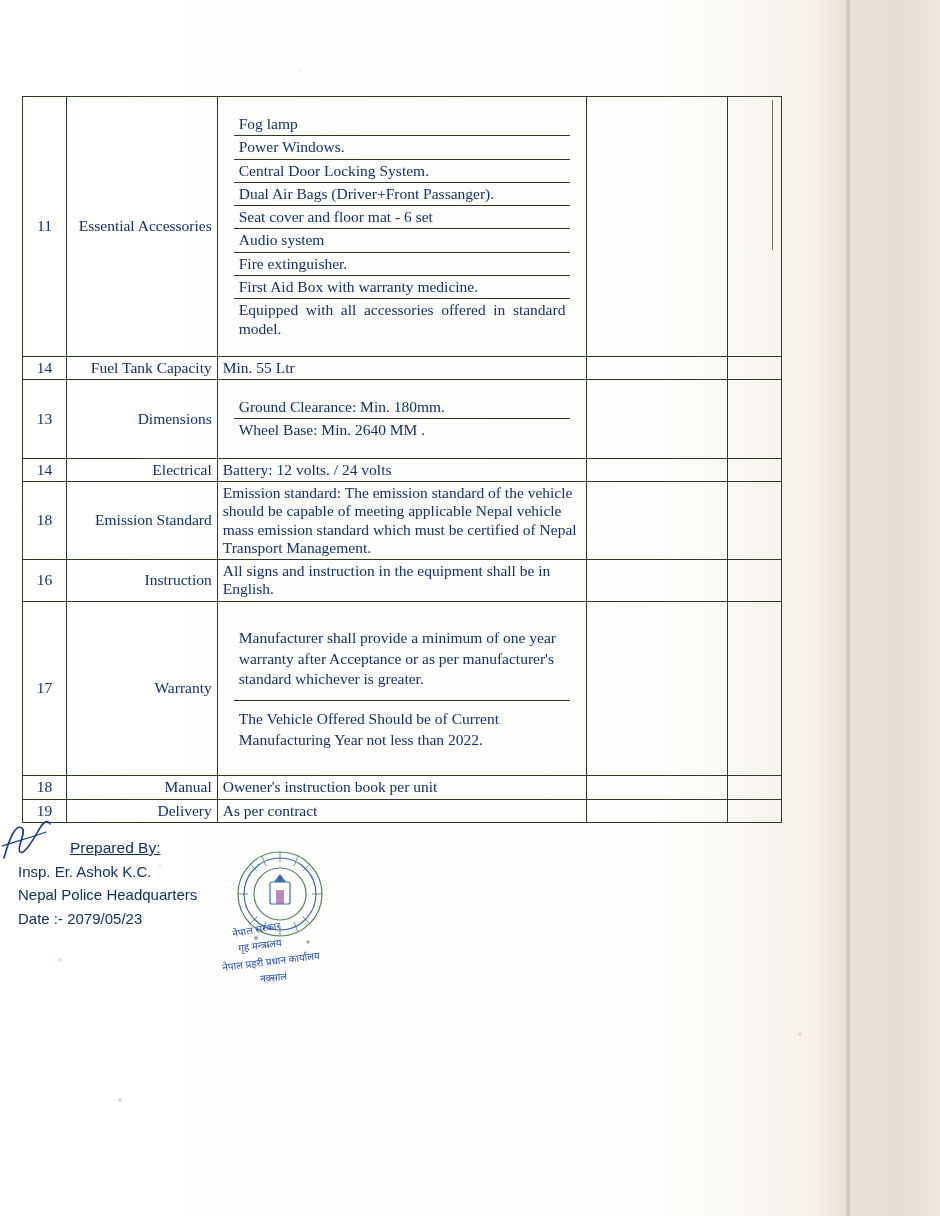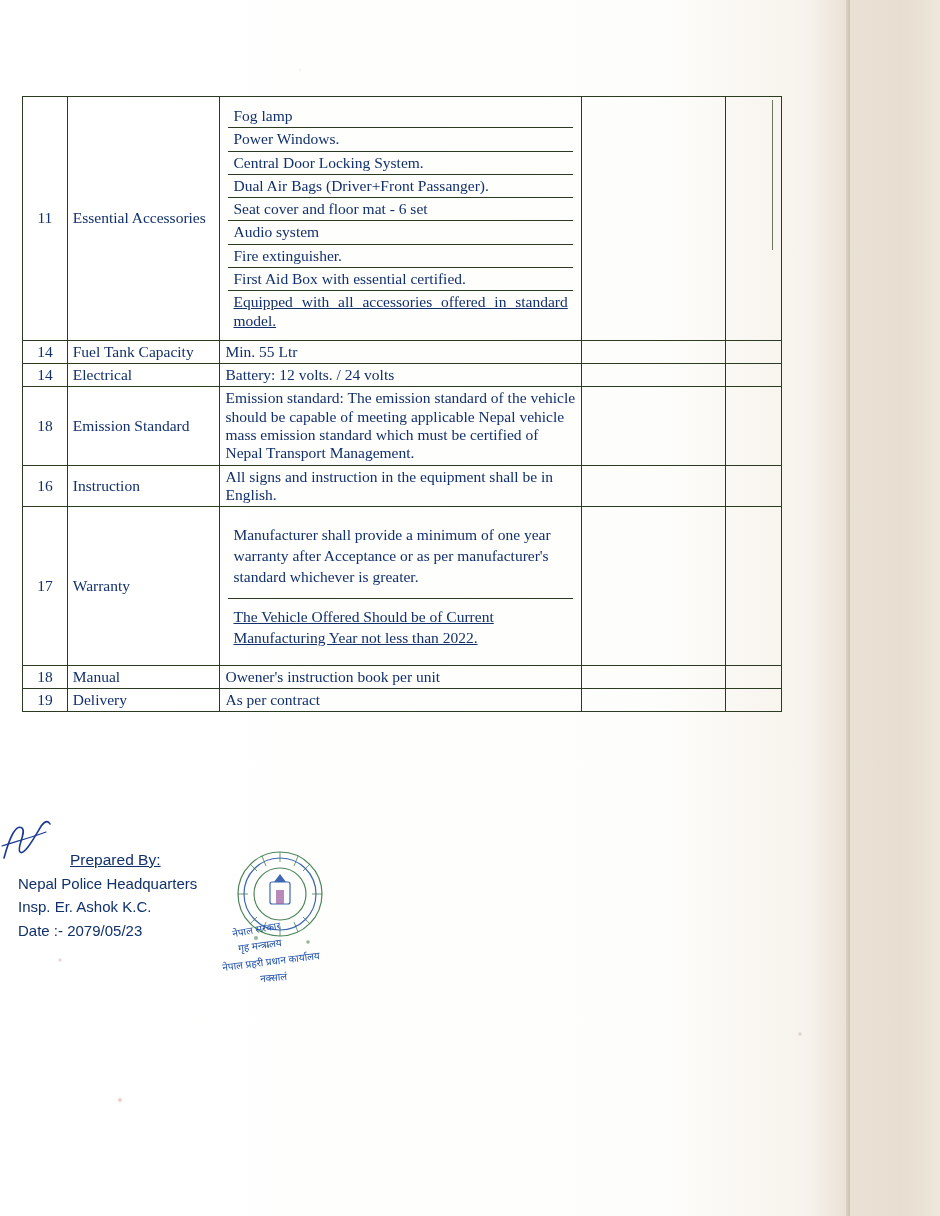--- a/index.html
+++ b/index.html
@@ -59,33 +59,33 @@
     color: #12306b;
     font-size: 15.5px;
   }
   .doc-table td {
     border: 1px solid #2a3b22;
     padding: 2px 5px;
     vertical-align: middle;
     line-height: 1.18;
   }
   .col-no      { width: 36px;  text-align: center; }
-  .col-item    { width: 150px; text-align: left; }
+  .col-item    { width: 150px; text-align: right; }
   .col-spec    { width: 374px; text-align: left; }
   .col-blank   { width: 150px; }
   .col-blank2  { width: 50px; }
 
   .spec-line {
     border-bottom: 1px solid #2a3b22;
     padding: 2px 5px;
     font-size: 15.5px;
   }
-  .spec-line:last-child { border-bottom: none; text-decoration: underline; }
-
-  .nested { padding: 8px !important; }
+  .spec-line:last-child { border-bottom: none; }
+
+  .nested { padding: 16px !important; }
   .nested-list { display: block; }
 
   .justify {
     text-align: justify;
     text-align-last: justify;
   }
   .tall { line-height: 1.35; }
 
   
   .stray-rule {
@@ -102,21 +102,20 @@
     width: 260px;
     color: #10316a;
     font-family: "Liberation Sans", sans-serif;
     font-size: 15px;
     line-height: 1.55;
   }
   .sign-title {
     text-decoration: underline;
     margin-left: 52px;
     font-size: 15.5px;
-    margin-top: 12px;
   }
   .sign-line { white-space: nowrap; }
 
   .signature-scribble {
     position: absolute;
     left: 0px;
     top: 818px;
     width: 60px;
     height: 46px;
     color: #1b3a8f;
@@ -163,36 +162,48 @@
       <td class="col-item">Essential Accessories</td>
       <td class="col-spec nested">
         <div class="nested-list">
           <div class="spec-line">Fog lamp</div>
           <div class="spec-line">Power Windows.</div>
           <div class="spec-line">Central Door Locking System.</div>
           <div class="spec-line">Dual Air Bags (Driver+Front Passanger).</div>
           <div class="spec-line">Seat cover and floor mat - 6 set</div>
           <div class="spec-line">Audio system</div>
           <div class="spec-line">Fire extinguisher.</div>
-          <div class="spec-line">First Aid Box with essential certified.</div>
+          <div class="spec-line">First Aid Box with warranty medicine.</div>
           <div class="spec-line justify">Equipped with all accessories offered in standard model.</div>
         </div>
       </td>
       <td class="col-blank"></td>
       <td class="col-blank2"></td>
     </tr>
 
     <tr>
       <td class="col-no">14</td>
       <td class="col-item">Fuel Tank Capacity</td>
       <td class="col-spec">Min. 55 Ltr</td>
       <td class="col-blank"></td>
       <td class="col-blank2"></td>
     </tr>
 
+    <tr>
+      <td class="col-no">13</td>
+      <td class="col-item">Dimensions</td>
+      <td class="col-spec nested">
+        <div class="nested-list">
+          <div class="spec-line">Ground Clearance: Min. 180mm.</div>
+          <div class="spec-line">Wheel Base: Min. 2640 MM .</div>
+        </div>
+      </td>
+      <td class="col-blank"></td>
+      <td class="col-blank2"></td>
+    </tr>
 
 
     <tr>
       <td class="col-no">14</td>
       <td class="col-item">Electrical</td>
       <td class="col-spec">Battery: 12 volts. / 24 volts</td>
       <td class="col-blank"></td>
       <td class="col-blank2"></td>
     </tr>
 
@@ -245,22 +256,22 @@
 
   <div class="stray-rule" style="left:772px; top:100px; width:1px; height:150px;"></div>
 
   <svg class="signature-scribble" viewBox="0 0 60 46">
     <path d="M4,40 C10,18 16,6 22,10 C27,14 16,30 20,34 C24,38 34,20 40,10 C44,3 48,2 50,6" fill="none" stroke="#1b3a8f" stroke-width="1.6" stroke-linecap="round"></path>
     <path d="M2,28 C14,24 30,20 46,14" fill="none" stroke="#1b3a8f" stroke-width="1.2" stroke-linecap="round"></path>
   </svg>
 
   <div class="sign-block">
     <div class="sign-title">Prepared By:</div>
+    <div class="sign-line">Insp. Er. Ashok K.C.</div>
     <div class="sign-line">Nepal Police Headquarters</div>
-    <div class="sign-line">Insp. Er. Ashok K.C.</div>
     <div class="sign-line">Date :- 2079/05/23</div>
   </div>
 
   <div class="stamp">
     <svg width="140" height="150" viewBox="0 0 140 150">
       <g stroke="#2f6f3e" fill="none" stroke-width="1.2" opacity="0.85">
         <circle cx="64" cy="48" r="42"></circle>
         <circle cx="64" cy="48" r="36" stroke="#1d4ea8"></circle>
         <circle cx="64" cy="48" r="26" stroke="#2f6f3e"></circle>
       </g>

